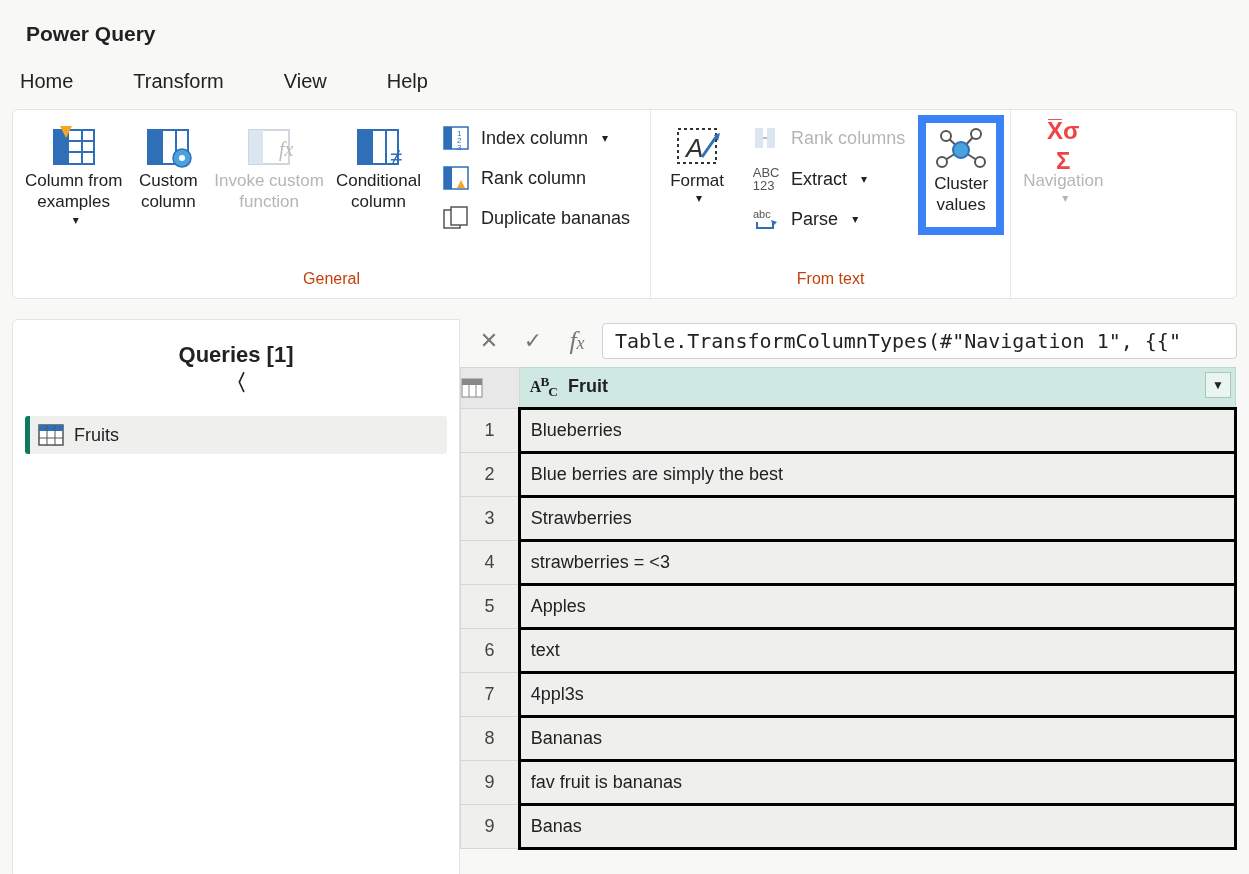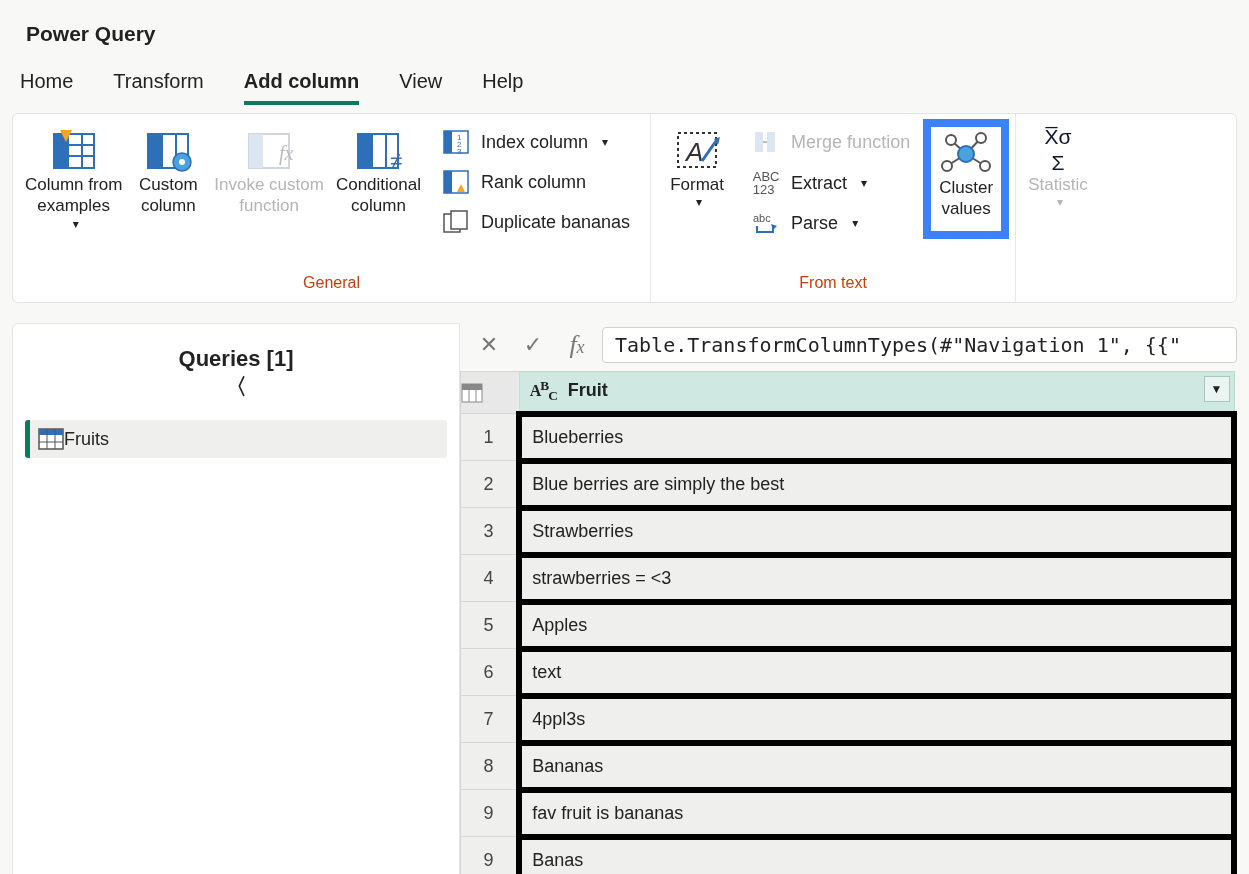--- a/index.html
+++ b/index.html
@@ -11,21 +11,21 @@
     height:874px;
     overflow:hidden;
   }
   .app-title {
     font-size:21px;
     font-weight:600;
     padding:22px 0 14px 26px;
   }
   .tabs {
     display:flex;
-    gap:40px;
+    gap:60px;
     padding:0 20px;
   }
   .tab {
     font-size:20px;
     padding:10px 0 8px;
     cursor:pointer;
     color:#222;
   }
   .tab.active {
     font-weight:600;
@@ -94,21 +94,21 @@
     border-radius:6px 0 0 6px;
     padding:22px 12px;
   }
   .queries-header {
     display:flex; justify-content:space-between; align-items:center;
     font-size:22px; font-weight:600;
     padding:0 6px 18px;
     flex-direction:column;
   }
   .query-item {
-    display:flex; align-items:center; 
+    display:flex; align-items:center; gap:10px;
     background:#efefee;
     border-left:5px solid #0d7a5f;
     padding:8px 8px;
     font-size:18px;
     border-radius:3px;
     cursor:pointer;
   }
   .data-pane {
     flex:1; display:flex; flex-direction:column; overflow:hidden;
   }
@@ -151,35 +151,34 @@
     font-family:"Times New Roman",serif;
     font-size:16px; margin-right:6px; letter-spacing:-1px;
   }
   .col-dd {
     position:absolute; right:4px; top:4px; width:26px; height:26px;
     border:1px solid #a9c6bf; background:#eaf4f1;
     display:flex; align-items:center; justify-content:center;
     font-size:12px; cursor:pointer;
   }
   table.data td.cell {
-    border:6px solid #000000; background:#efefee;
+    border:3px solid #000000; background:#efefee;
     padding:10px 10px;
   }
   
   svg { display:block; }
 </style>
 </head>
 <body>
 
 <div class="app-title">Power Query</div>
 
 <div class="tabs">
   <div class="tab">Home</div>
   <div class="tab">Transform</div>
-  <div class="tab active">Add column</div>
   <div class="tab">View</div>
   <div class="tab">Help</div>
 </div>
 
 <div class="ribbon">
 
   <div class="rgroup" style="flex:0 0 auto;">
     <div class="row">
       <div class="big-btn">
         <div class="icon">
@@ -289,21 +288,21 @@
       </div>
       <div class="stack-col">
         <div class="small-btn disabled">
           <span class="icon">
             <svg width="26" height="24">
                 <rect x="2" y="2" width="8" height="20" fill="#dbe6f2"></rect>
                 <rect x="14" y="2" width="8" height="20" fill="#dbe6f2"></rect>
                 <line x1="10" y1="12" x2="14" y2="12" stroke="#bbb" stroke-width="2"></line>
               </svg>
           </span>
-          <span>Merge function</span>
+          <span>Rank columns</span>
         </div>
         <div class="small-btn">
           <span class="icon" style="font-size:13px;line-height:1;color:#555;">ABC<br>123</span>
           <span>Extract</span>
           <span class="caret">▾</span>
         </div>
         <div class="small-btn">
           <span class="icon">
             <svg width="26" height="22">
                 <text x="0" y="10" font-size="11" fill="#555">abc</text>
@@ -331,22 +330,22 @@
         </div>
         <span>Cluster<br>values</span>
       </div>
     </div>
     <div class="group-label">From text</div>
   </div>
 
   <div class="rgroup" style="border-right:0;">
     <div class="row">
       <div class="big-btn disabled" style="min-width:70px;">
-        <div class="icon" style="color:#0f172a;font-size:21px;">X̅σ<br>Σ</div>
-        <span>Statistic</span>
+        <div class="icon" style="color:#ef4444;font-size:24px;font-weight:bold;">X̅σ<br>Σ</div>
+        <span>Navigation</span>
         <span class="caret">▾</span>
       </div>
     </div>
   </div>
 </div>
 
 <div class="workspace">
 
   <div class="queries-pane">
     <div class="queries-header">

